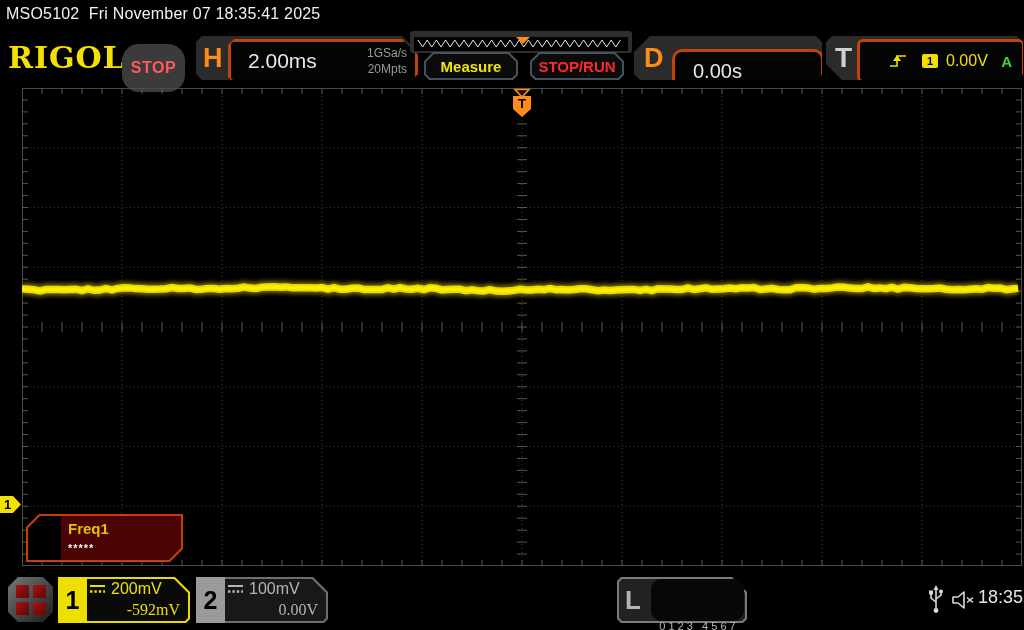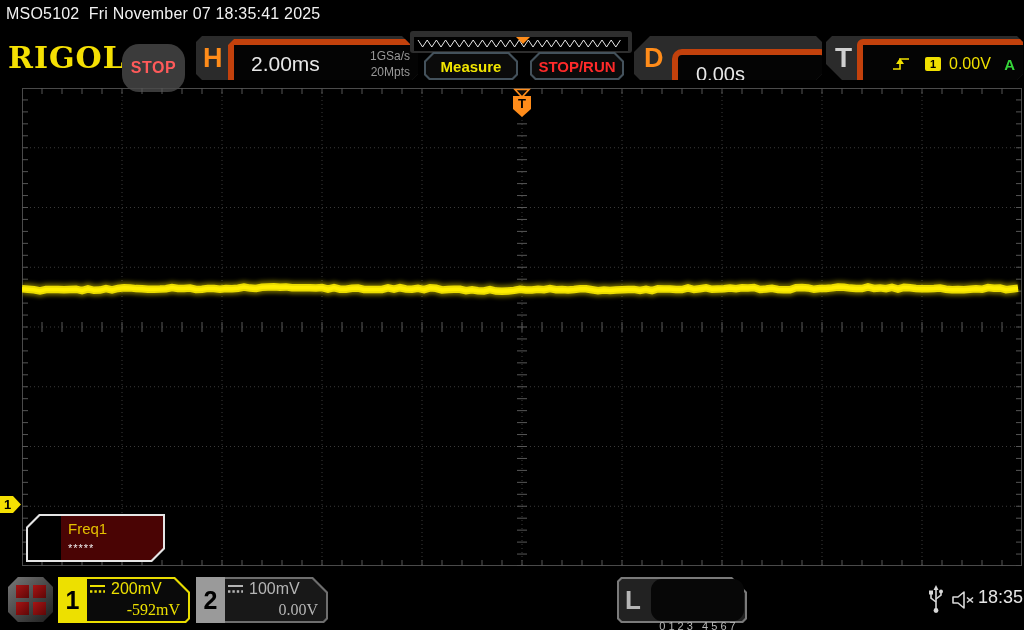--- a/index.html
+++ b/index.html
@@ -16,21 +16,21 @@
   #stop-badge{left:122px;top:44px;width:63px;height:48px;background:#3b3b3b;border-radius:17px;
               display:flex;align-items:center;justify-content:center;color:#ff5a5a;
               font-weight:bold;font-size:16px;letter-spacing:.5px;}
   .panel{background:#2b2b2b;}
   .chamf-tr{clip-path:polygon(6px 0,calc(100% - 16px) 0,100% 16px,100% calc(100% - 6px),
             calc(100% - 6px) 100%,6px 100%,0 calc(100% - 6px),0 6px);}
   .chamf-tl{clip-path:polygon(16px 0,calc(100% - 6px) 0,100% 6px,100% calc(100% - 6px),
             calc(100% - 6px) 100%,6px 100%,0 calc(100% - 6px),0 16px);}
   .chamf-bl{clip-path:polygon(6px 0,calc(100% - 6px) 0,100% 6px,100% calc(100% - 6px),
             calc(100% - 6px) 100%,16px 100%,0 calc(100% - 16px),0 6px);}
-  .inner-screen{position:absolute;background:#040404;border:6px solid #c2410c;border-radius:6px;}
+  .inner-screen{position:absolute;background:#040404;border:3px solid #c2410c;border-radius:6px;}
   #h-panel{left:196px;top:36px;width:222px;height:44px;}
   #h-label{left:7px;top:0;height:44px;display:flex;align-items:center;color:#ff8c1a;
            font-size:27px;font-weight:bold;}
   #h-inner{left:32px;top:3px;width:184px;height:38px;}
   #h-timebase{left:17px;top:0;height:38px;display:flex;align-items:center;color:#e8e8e8;font-size:21px;}
   #h-acq{right:8px;top:3px;text-align:right;color:#999;font-size:12px;line-height:16px;margin-left:36px;}
 
   #preview-strip{left:410px;top:31px;width:222px;height:22px;background:#2e2e2e;border-radius:3px;}
 
   .hexbtn{position:absolute;width:94px;height:28px;background:#44525c;
@@ -63,22 +63,22 @@
 
   
   #graticule{left:22px;top:88px;width:1000px;height:478px;}
 
   
   #ch1-marker{left:0;top:496px;width:21px;height:17px;background:#f5e003;
      clip-path:polygon(0 0,13px 0,21px 8.5px,13px 17px,0 17px);
      color:#000;font-size:13px;font-weight:bold;display:flex;align-items:center;padding-left:4px;box-sizing:border-box;}
 
   
-  #freq-box{left:26px;top:514px;width:139px;height:48px;background:#e5e5e5;
-     clip-path:polygon(13px 0,100% 0,100% calc(100% - 13px),calc(100% - 13px) 100%,0 100%,0 13px);}
+  #freq-box{left:26px;top:514px;width:157px;height:48px;background:#c2410c;
+     clip-path:polygon(13px 0,100% 0,100% calc(100% - 13px),calc(100% - 13px) 100%,0 100%,0 13px);font-weight:bold;}
   #freq-box-in{position:absolute;left:2px;top:2px;right:2px;bottom:2px;
      background:linear-gradient(90deg,#000 0 33px,#4a0404 33px);
      clip-path:polygon(12px 0,100% 0,100% calc(100% - 12px),calc(100% - 12px) 100%,0 100%,0 12px);}
   #freq-label{position:absolute;left:40px;top:4px;color:#e5c100;font-size:15px;}
   #freq-value{position:absolute;left:40px;top:26px;color:#f0f0f0;font-size:11px;letter-spacing:1px;}
 
   
   #menu-grid-button{left:8px;top:577px;width:45px;height:45px;
      background:linear-gradient(135deg,#787878,#1c1c1c);
      clip-path:polygon(22% 0,78% 0,100% 22%,100% 78%,78% 100%,22% 100%,0 78%,0 22%);

